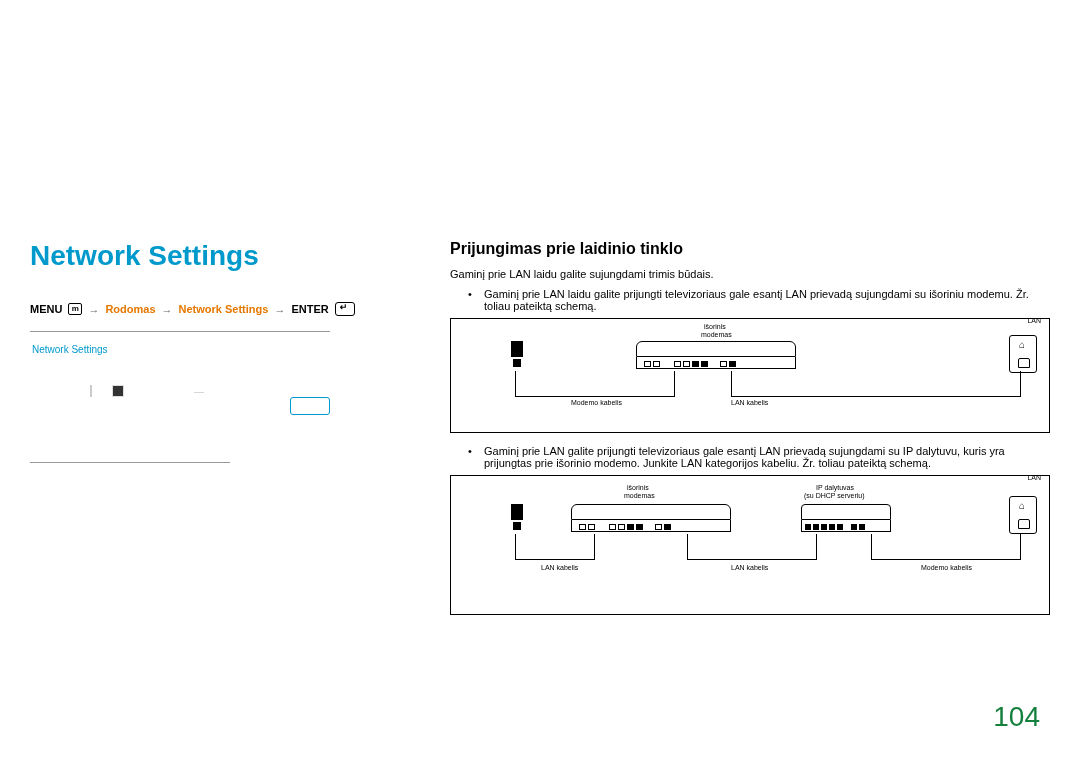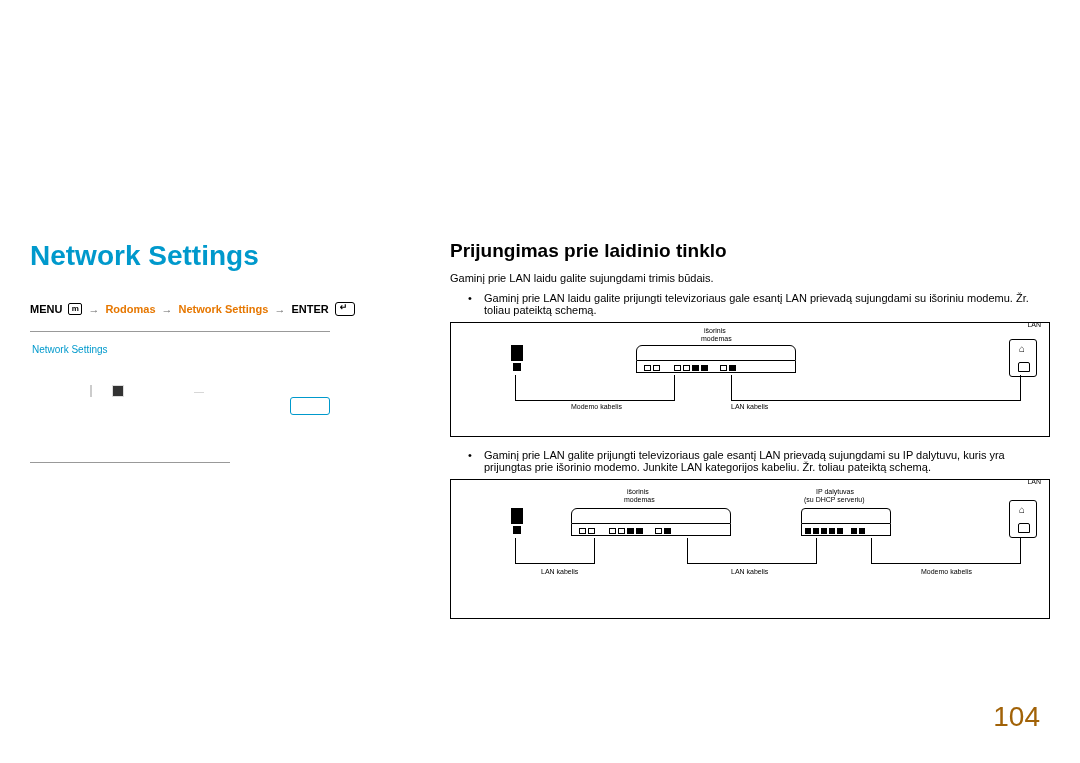--- a/index.html
+++ b/index.html
@@ -111,21 +111,21 @@
     width: 200px;
     margin-top: 25px;
     margin-bottom: 8px;
   }
   .footnote {
     font-size: 9px;
     color: #666;
   }
   .footnote .dash { margin-right: 4px; }
   h2.sub-title {
-    font-size: 19px;
+    font-size: 16px;
     font-weight: bold;
     margin-bottom: 10px;
   }
   .body-text {
     font-size: 11px;
     margin-bottom: 8px;
   }
   .bullet-row {
     display: flex;
     gap: 10px;
@@ -140,21 +140,21 @@
     margin: 6px 0 12px 0;
     padding: 10px 8px 8px 8px;
     height: 115px;
     position: relative;
   }
   .page-num {
     position: absolute;
     right: 40px;
     bottom: 30px;
     font-size: 28px;
-    color: #a16207;
+    color: #15803d;
     font-weight: 300;
   }
   
   .diag-label { position: absolute; font-size: 7px; }
   .device-small { position:absolute; width:12px; height:16px; border:1px solid #000; background:#000; }
   .modem { position:absolute; width:160px; height:28px; }
   .modem-top { width:100%; height:16px; border:1.2px solid #000; border-radius:6px 6px 0 0; background:#fff;}
   .modem-base { width:100%; height:12px; border:1.2px solid #000; border-top:none; background:#fff;}
   .modem-ports { position:absolute; bottom:2px; left:8px; display:flex; gap:2px; }
   .modem-ports span { width:7px; height:6px; border:0.8px solid #000; display:inline-block; background:#fff;}

